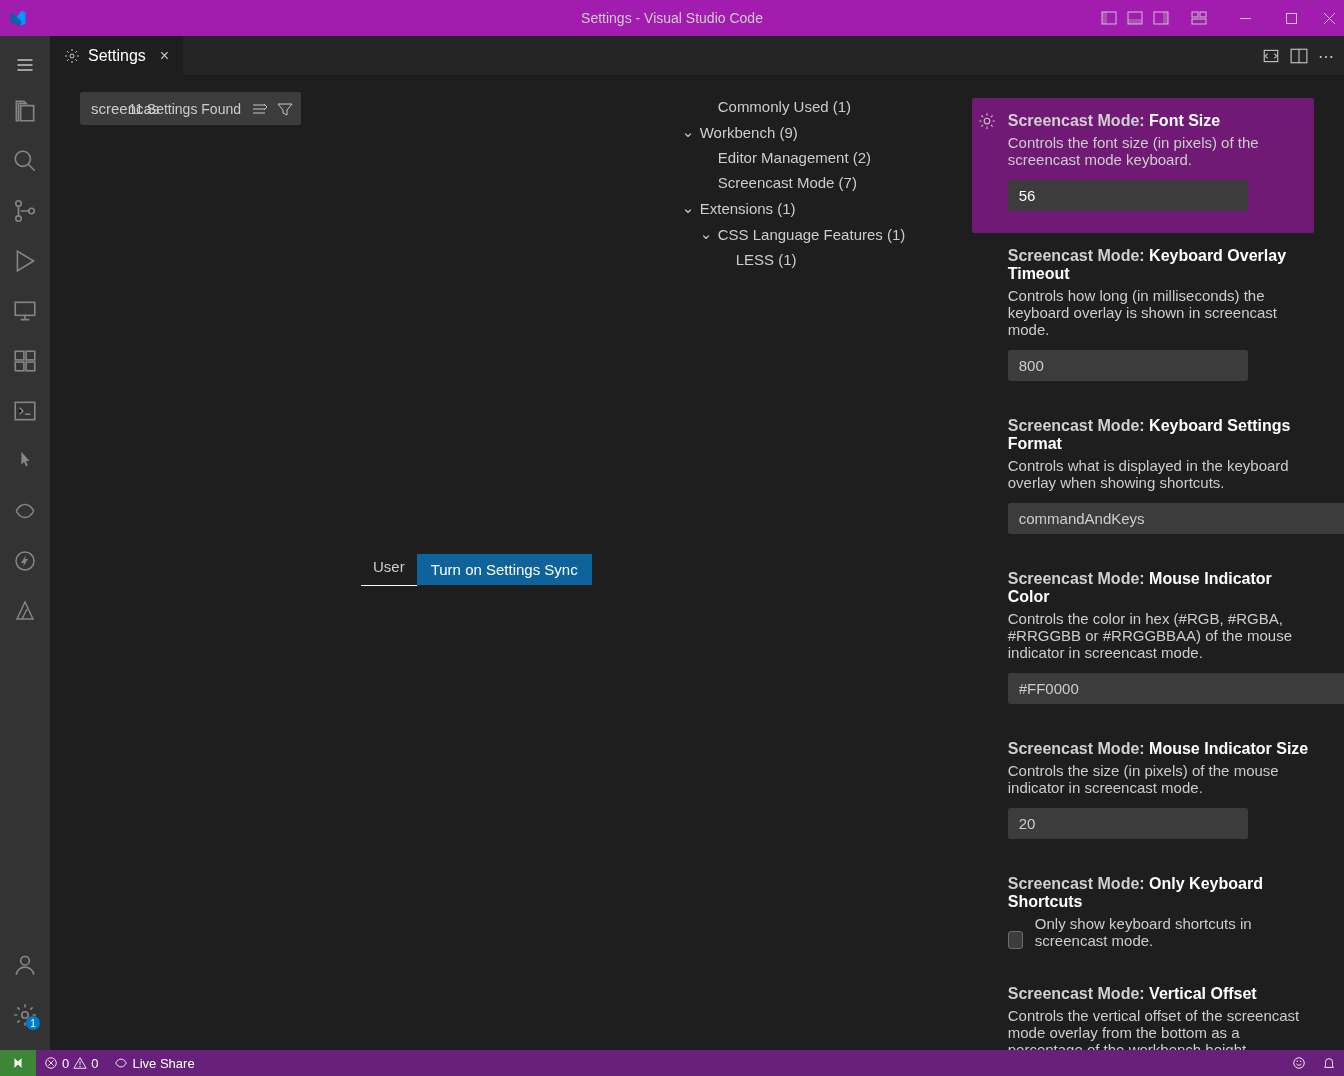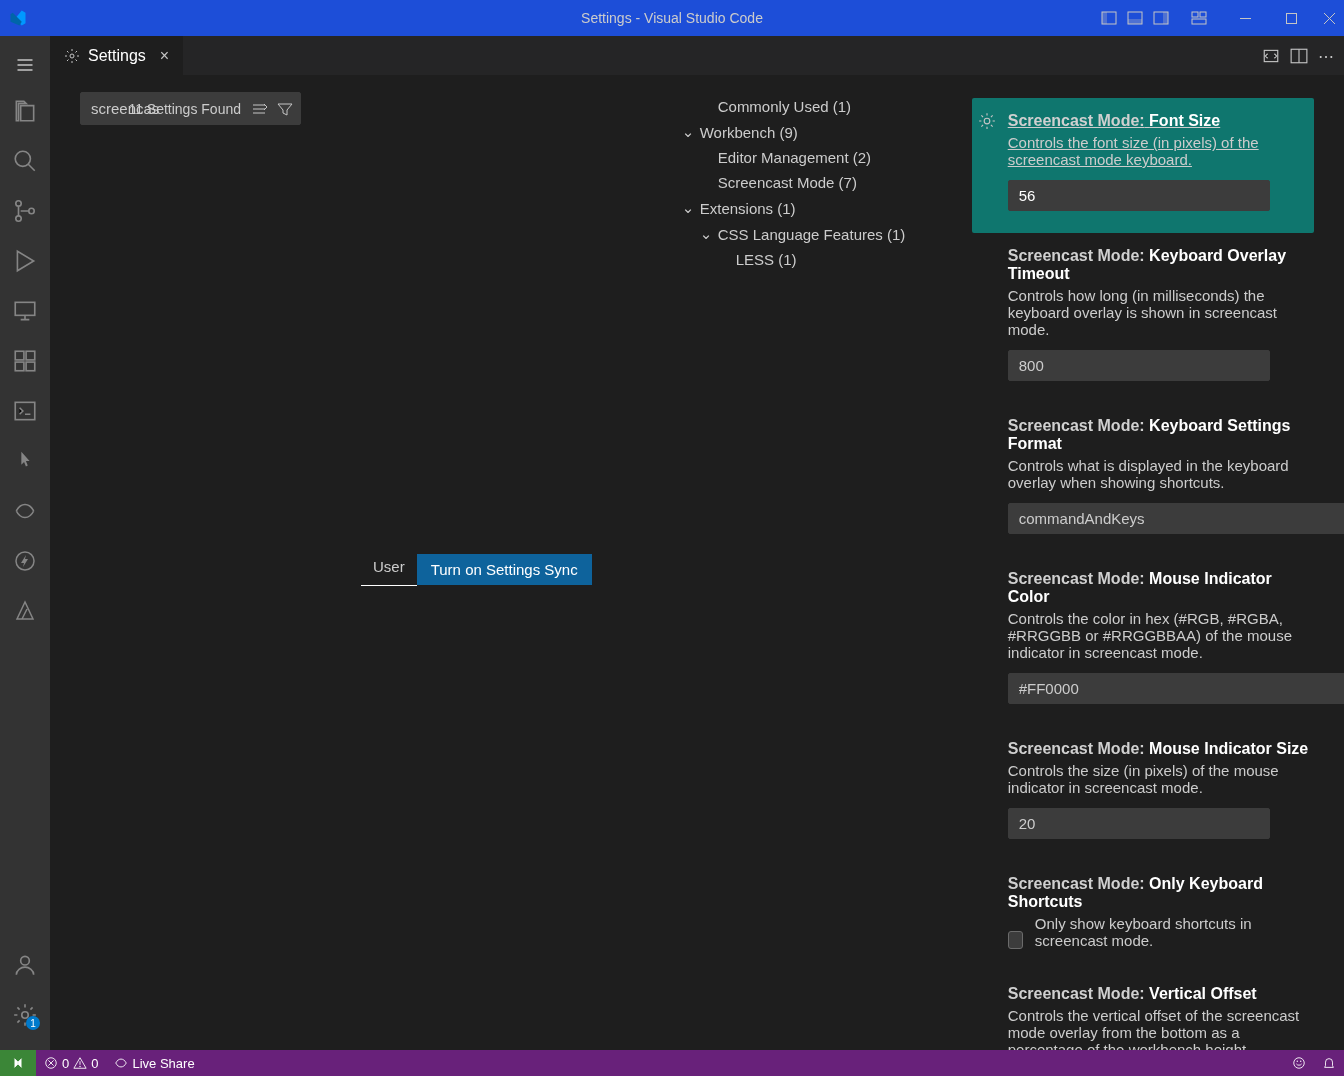--- a/index.html
+++ b/index.html
@@ -1,19 +1,19 @@
 <!DOCTYPE html>
 <html><head>
 <meta charset="utf-8">
 <style>
 * { box-sizing: border-box; margin: 0; padding: 0; }
 html, body { width: 1344px; height: 1076px; overflow: hidden; font-family: "Segoe UI", Arial, sans-serif; background: #1e1e1e; color: #cccccc; }
 
 
-.titlebar { height: 36px; background: #1d4ed8; display: flex; align-items: center; position: relative; }
+.titlebar { height: 36px; background: #a21caf; display: flex; align-items: center; position: relative; }
 .titlebar .logo { width: 36px; display:flex; align-items:center; justify-content:center; }
 .titlebar .title { position:absolute; left:0; right:0; text-align:center; font-size: 14px; color: #cccccc; pointer-events:none; }
 .titlebar .win-controls { margin-left:auto; display:flex; align-items:center; gap: 0; }
 .titlebar .win-controls .layout-icons { display:flex; gap:4px; margin-right: 12px; }
 .titlebar .layout-icons span { width: 22px; height:22px; display:flex; align-items:center; justify-content:center; color:#cccccc; }
 .titlebar .sys-btn { width: 46px; height:36px; display:flex; align-items:center; justify-content:center; color:#cccccc; }
 
 
 .tabbar { height: 40px; background: #252526; display:flex; align-items:stretch; margin-left:50px; border-bottom: 1px solid #1e1e1e; position:relative; }
 .tabbar-right { position:absolute; right:0; top:0; height:40px; display:flex; align-items:center; gap:10px; padding-right:10px; }
@@ -41,28 +41,28 @@
 .content { display:flex; flex:1; margin-top:10px; overflow:hidden;margin-left:20px; }
 .toc { width:310px; padding: 8px 0 0 40px; font-size:15px; color:#cccccc; border-right:1px solid #1e1e1e; }
 .toc-item { padding: 4px 0; display:flex; align-items:center; gap:6px; }
 .toc-item.indent1 { padding-left: 18px; }
 .toc-item.indent2 { padding-left: 36px; }
 .toc-item.indent3 { padding-left: 54px; }
 .toc-item .chev { width:12px; display:inline-block; }
 
 .settings-list { flex:1; padding: 12px 30px 0 20px; overflow:hidden; position:relative; }
 .setting { padding: 14px 0 22px 36px; position:relative; }
-.setting.active { background:#0f766e; border-radius:2px;text-decoration:underline; }
+.setting.active { background:#701a75; border-radius:2px; }
 .setting.active::before { content:""; position:absolute; left:0; top:0; bottom:0; width:3px; background:#007acc; display:none; }
 .gear-edit { position:absolute; left:6px; top:14px; color:#cccccc; }
 .setting-title { font-size:16px; color:#e7e7e7; margin-bottom:4px; }
 .setting-title .cat { font-weight:600; color:#d0d0d0; }
 .setting-title .name { font-weight:700; color:#ffffff; }
 .setting-desc { font-size:15px; color:#cccccc; margin-bottom:12px; }
-.setting-input { background:#3c3c3c; border:1px solid #3c3c3c; color:#cccccc; padding:6px 10px; font-size:15px; width:262px; border-radius:2px; outline:none; }
+.setting-input { background:#3c3c3c; border:1px solid #3c3c3c; color:#cccccc; padding:6px 10px; font-size:15px; width:240px; border-radius:2px; outline:none; }
 .setting-input.wide { width:515px; }
 .setting-input.selected { color:#ffffff; }
 .setting-input.selected::selection { background:#264f78; }
 .select-wrap { position:relative; width:390px; }
 .select-wrap .setting-input { width:100%; padding-right:34px; }
 .select-caret { position:absolute; right:10px; top:50%; transform:translateY(-50%); color:#cccccc; pointer-events:none; }
 .checkbox-row { display:flex; align-items:flex-end; gap:12px; }
 .checkbox { width:18px; height:18px; background:#3c3c3c; border:1px solid #6b6b6b; border-radius:3px; }
 
 

